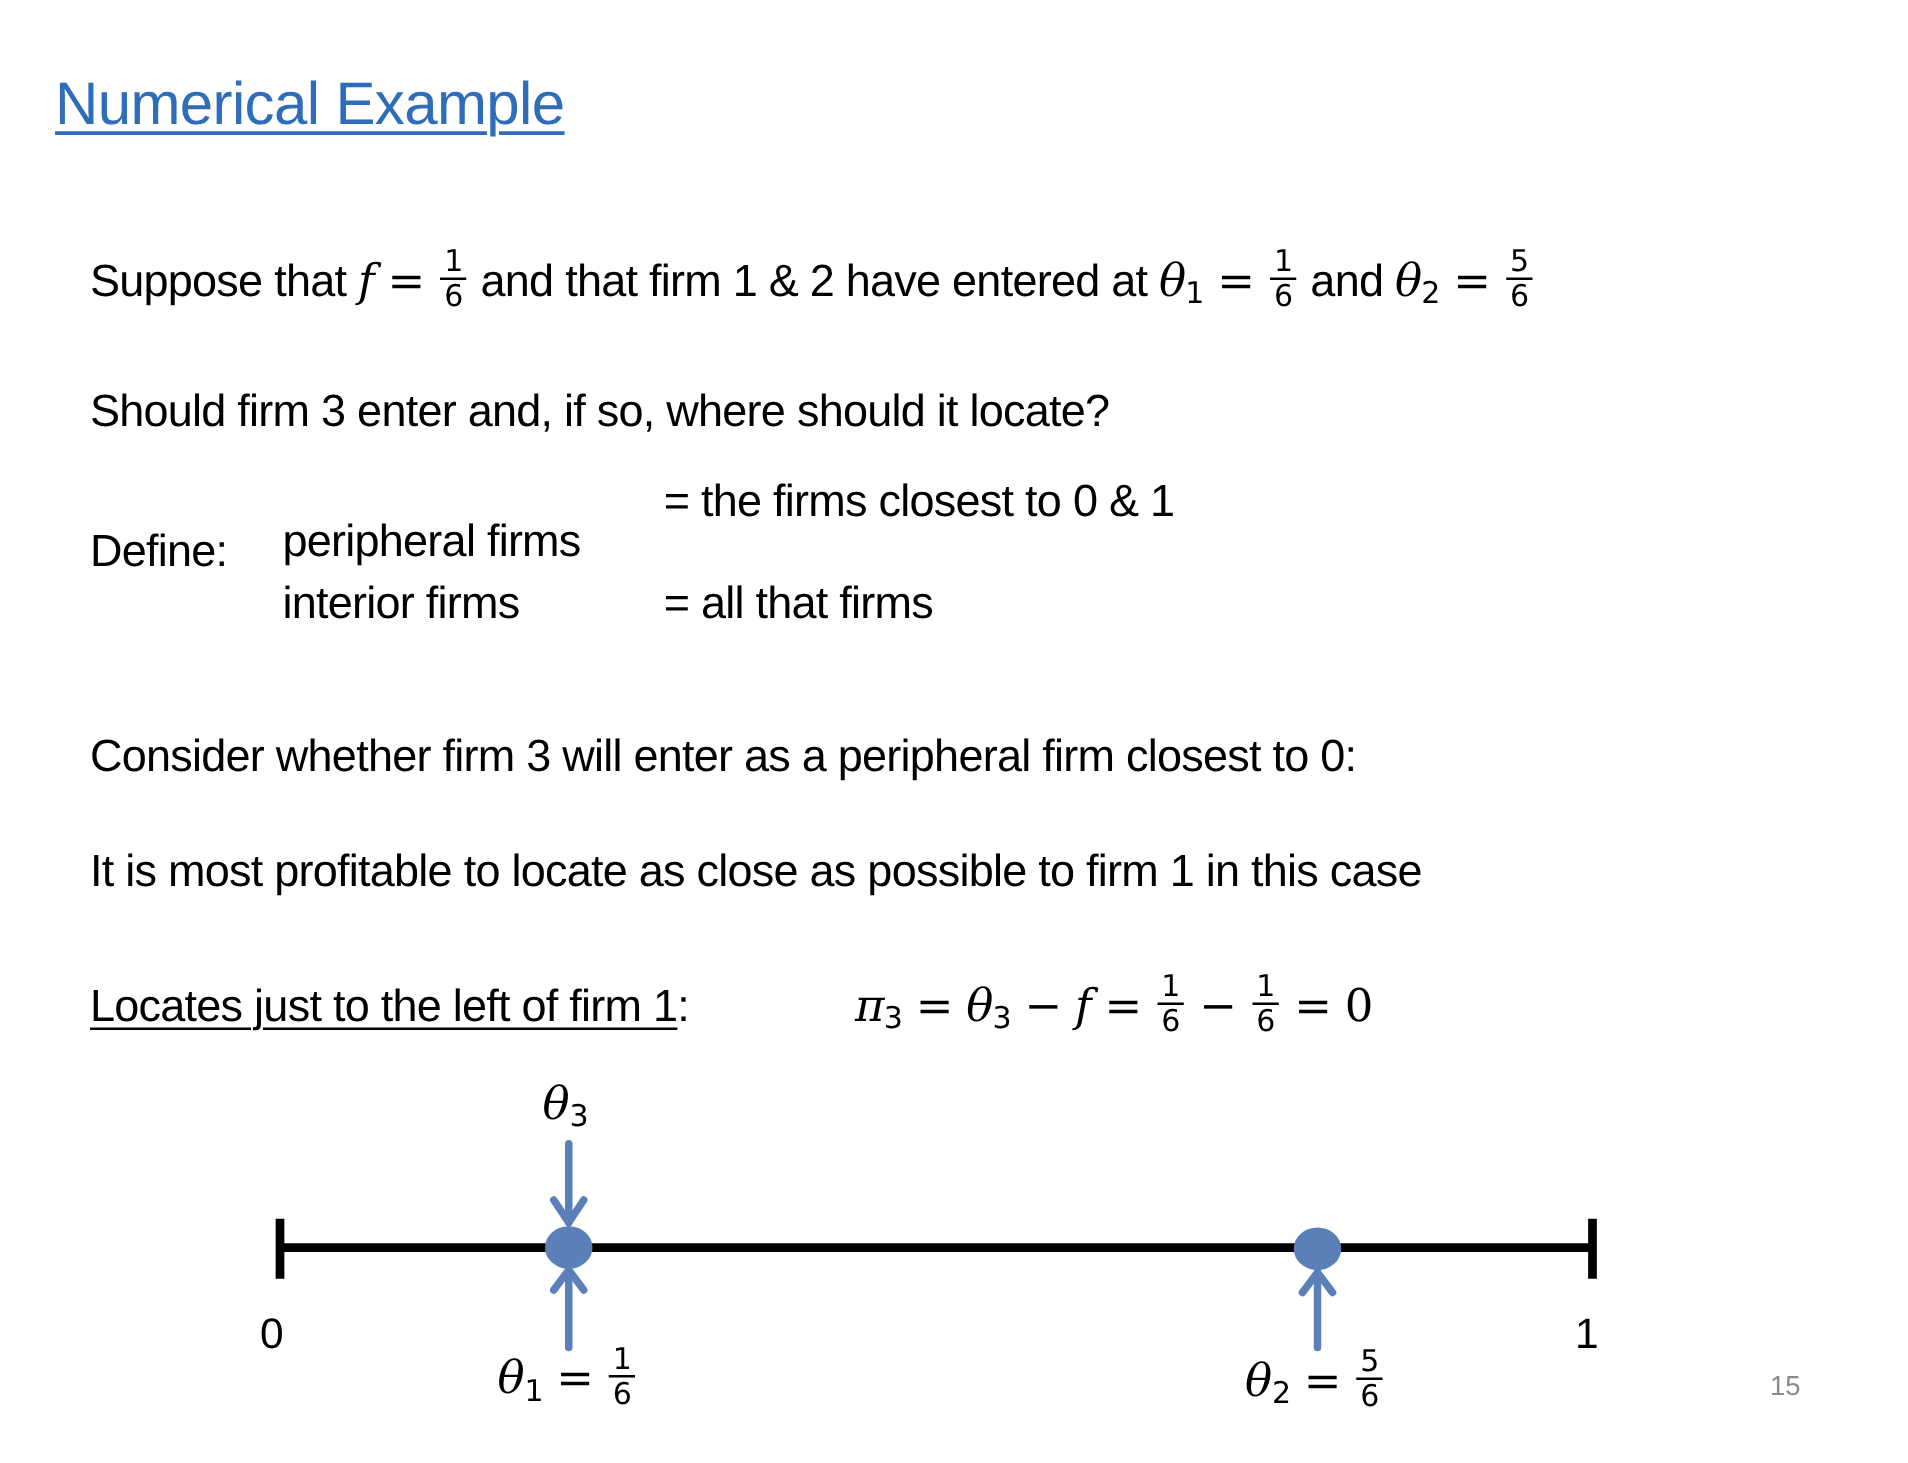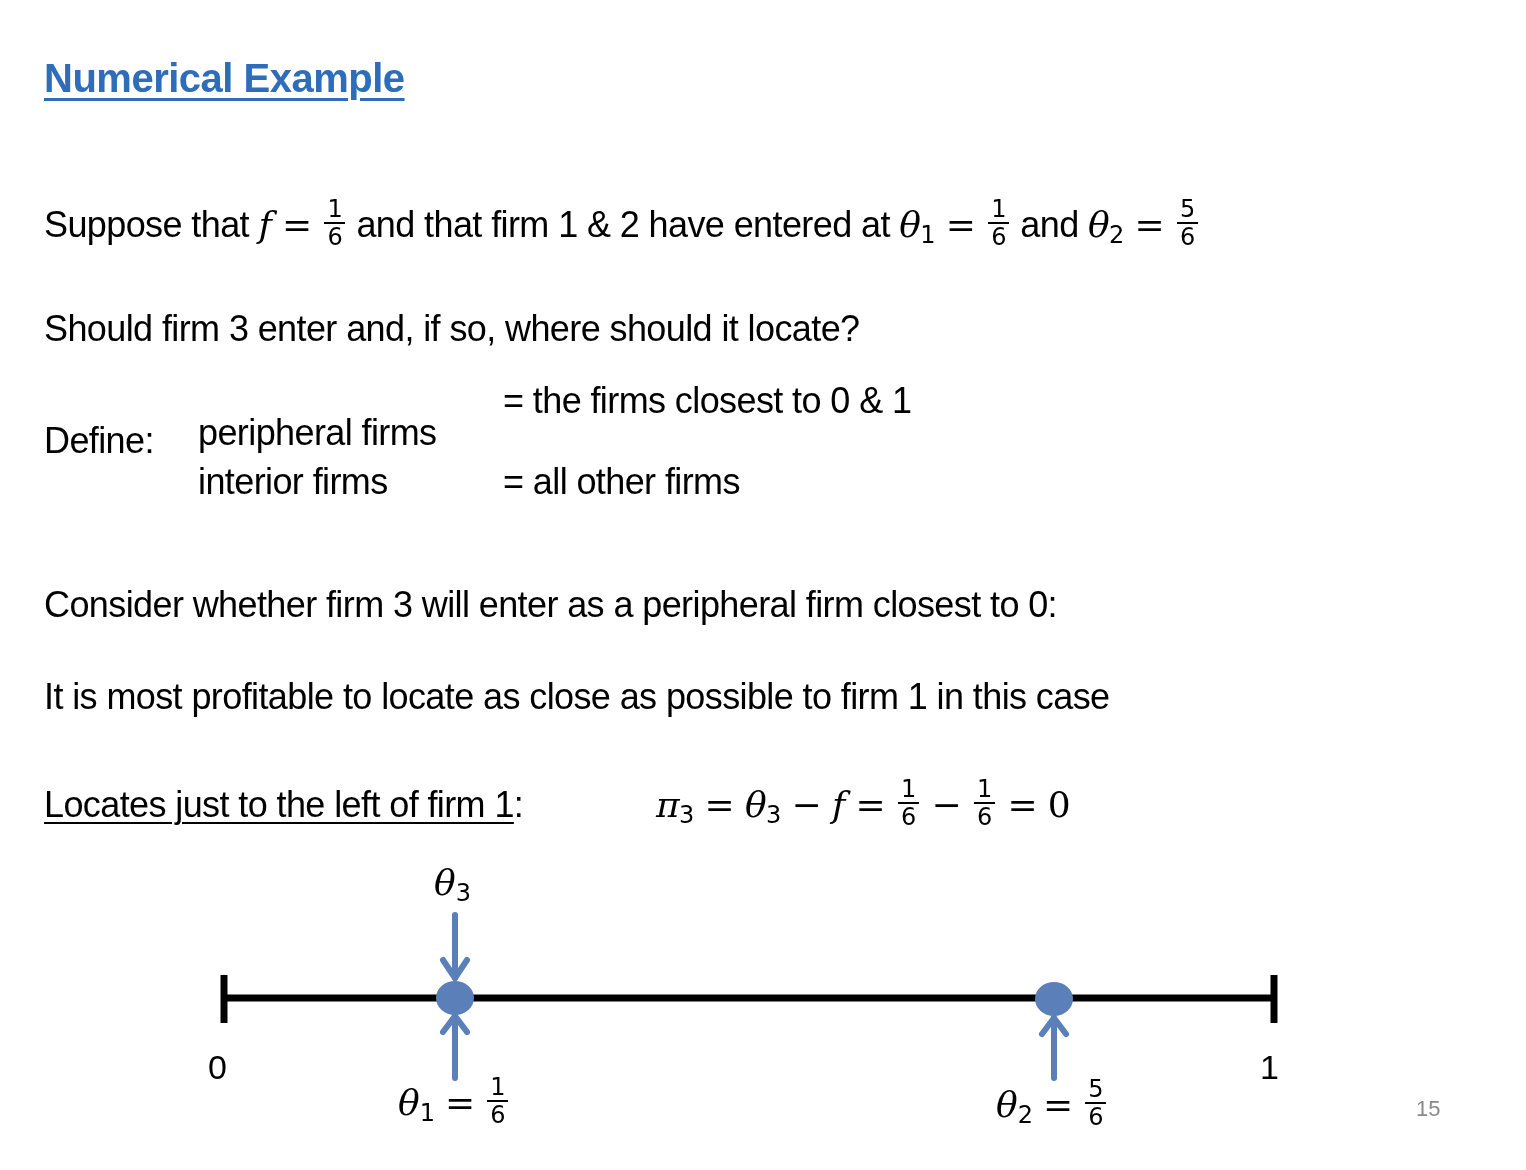--- a/index.html
+++ b/index.html
@@ -2,26 +2,25 @@
 <html><head>
 <meta charset="utf-8">
 <style>
   html, body { margin:0; padding:0; }
   body {
     width:1526px; height:1170px; background:#ffffff; position:relative; overflow:hidden;
     font-family:"Liberation Sans", "DejaVu Sans", sans-serif; color:#000;
   }
   .abs { position:absolute; white-space:nowrap; }
   .title {
-    left:44px; top:56px; font-size:40px; color:#2e6dba;
+    left:44px; top:56px; font-size:48px; color:#2e6dba;
     text-decoration:underline; text-decoration-thickness:3px; text-underline-offset:6px;
     letter-spacing:-0.5px;
-    font-weight:bold;
   }
-  .line { font-size:36px; letter-spacing:-0.6px; }
+  .line { font-size:36px; letter-spacing:-0.6px;margin-left:28px; }
   .math { font-family:"DejaVu Serif", "Liberation Serif", serif; font-style:italic; }
   .mup { font-family:"DejaVu Serif", "Liberation Serif", serif; font-style:normal; }
   .frac {
     display:inline-flex; flex-direction:column; align-items:center; vertical-align:middle;
     font-family:"DejaVu Sans", sans-serif; font-size:24px; line-height:26px; margin:0 2px;
     position:relative; top:-4px;
   }
   .frac .num { border-bottom:2px solid #000; padding:0 3px; }
   sub.s { font-size:24px; font-style:normal; font-family:"DejaVu Sans", sans-serif; vertical-align:-6px; }
   .u { text-decoration:underline; text-underline-offset:5px; text-decoration-thickness:2px; }
@@ -45,21 +44,21 @@
       <span>6</span>
     </span>
 </div>
 
 <div class="abs line" style="left:44px; top:308px;text-align:center;">Should firm 3 enter and, if so, where should it locate?</div>
 
 <div class="abs line" style="left:44px; top:420px;">Define:</div>
 <div class="abs line" style="left:198px; top:412px;">peripheral firms</div>
 <div class="abs line" style="left:503px; top:380px;">= the firms closest to 0 &amp; 1</div>
 <div class="abs line" style="left:198px; top:461px;">interior firms</div>
-<div class="abs line" style="left:503px; top:461px;">= all other firms</div>
+<div class="abs line" style="left:503px; top:461px;">= all that firms</div>
 
 <div class="abs line" style="left:44px; top:584px;text-align:right;">Consider whether firm 3 will enter as a peripheral firm closest to 0:</div>
 
 <div class="abs line" style="left:44px; top:676px;">It is most profitable to locate as close as possible to firm 1 in this case</div>
 
 <div class="abs line" style="left:44px; top:784px;">
   <span class="u">Locates just to the left of firm 1</span><span>:</span>
 </div>
 <div class="abs line" style="left:656px; top:780px;">
   <span class="math">π</span><sub class="s">3</sub><span class="mup"> = </span><span class="math">θ</span><sub class="s">3</sub><span class="math"> − f = </span><span class="frac">

